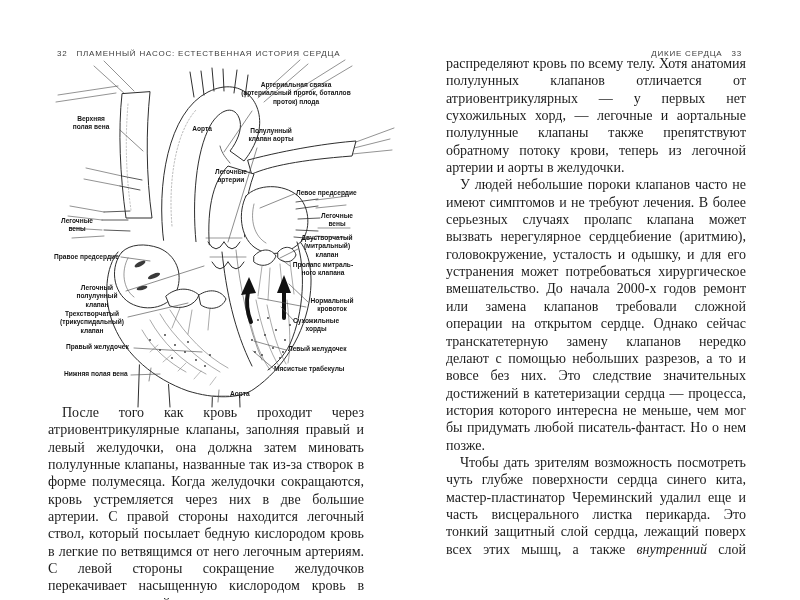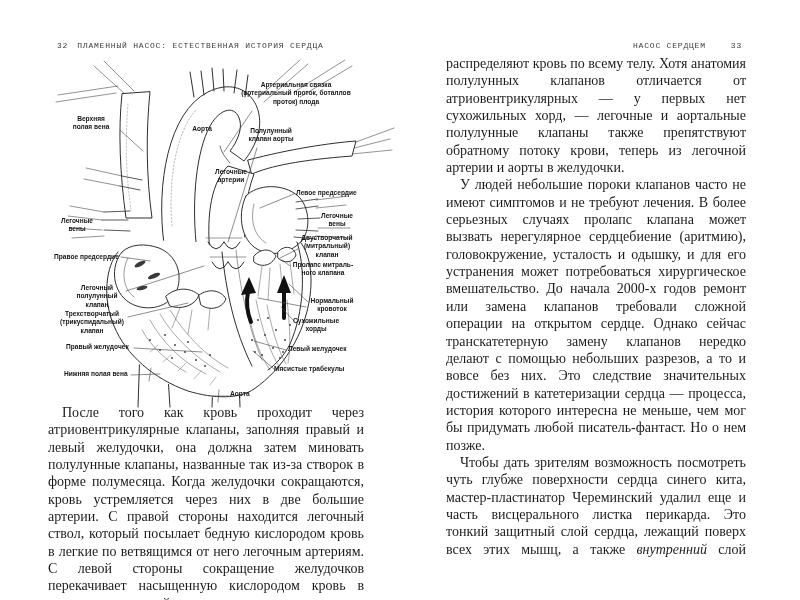--- a/index.html
+++ b/index.html
@@ -1,27 +1,27 @@
 <!DOCTYPE html>
 <html lang="ru"><head>
 <meta charset="utf-8">
 <style>
   html,body{margin:0;padding:0;background:#ffffff;}
   .spread{position:relative;width:800px;height:600px;background:#fff;overflow:hidden;
           font-family:"Liberation Serif",serif;color:#1e1e1e;}
   .page{position:absolute;top:0;height:600px;}
   .page-left{left:0;width:430px;}
   .page-right{left:430px;width:370px;}
-  .running-head{position:absolute;top:41px;font-size:8px;letter-spacing:.8px;
-                color:#3c3c3c;white-space:nowrap;font-family:Liberation Mono, monospace;}
+  .running-head{position:absolute;top:49px;font-size:8px;letter-spacing:.8px;
+                color:#3c3c3c;white-space:nowrap;font-family:Liberation Sans, sans-serif;}
   .rh-left{left:57px;}
   .rh-right{right:58px;}
   .rh-num{display:inline-block;}
   .rh-left .rh-num{margin-right:9px;}
-  .rh-right .rh-num{margin-left:25px;}
+  .rh-right .rh-num{margin-left:9px;}
   .body-text{font-size:14px;line-height:17.35px;text-align:justify;margin:0;
              color:#1c1c1c;hyphens:auto;}
   .indent{text-indent:14px;}
   .left-paragraph{position:absolute;left:48px;top:404px;width:316px;}
   .right-text{position:absolute;left:16px;top:55px;width:300px;height:505px;overflow:hidden;}
   .figure{position:absolute;left:0;top:0;width:430px;height:410px;}
   .figure svg{position:absolute;left:0;top:0;}
   .fig-label{position:absolute;font-family:"Liberation Sans",sans-serif;
              font-size:6.6px;font-weight:600;line-height:1.28;color:#161616;
              white-space:pre-line;}
@@ -236,21 +236,21 @@
       <div class="fig-label" style="left:274px;top:365px;width:76px;">Мясистые трабекулы</div>
       <div class="fig-label" style="left:230px;top:390px;width:40px;">Аорта</div>
     </div>
 
     <p class="body-text indent left-paragraph">После того как кровь проходит через атриовентрикулярные клапаны, заполняя правый и левый желудочки, она должна затем миновать полулунные клапаны, названные так из-за створок в форме полумесяца. Когда желудочки сокращаются, кровь устремляется через них в две большие артерии. С правой стороны находится легочный ствол, который посылает бедную кислородом кровь в легкие по ветвящимся от него легочным артериям. С левой стороны сокращение желудочков перекачивает насыщенную кислородом кровь в аорту, ветви которой</p>
   </div>
 
   <div class="page page-right">
 
     <div class="running-head rh-right">
-      <span>НАСОС СЕРДЦЕМ</span><span class="rh-num">33</span>
+      <span>ДИКИЕ СЕРДЦА</span><span class="rh-num">33</span>
     </div>
 
     <div class="right-text">
       <p class="body-text">распределяют кровь по всему телу. Хотя анатомия полулунных клапанов отличается от атриовентрикулярных — у первых нет сухожильных хорд, — легочные и аортальные полулунные клапаны также препятствуют обратному потоку крови, теперь из легочной артерии и аорты в желудочки.</p>
       <p class="body-text indent">У людей небольшие пороки клапанов часто не имеют симптомов и не требуют лечения. В более серьезных случаях пролапс клапана может вызвать нерегулярное сердцебиение (аритмию), головокружение, усталость и одышку, и для его устранения может потребоваться хирургическое вмешательство. До начала 2000-х годов ремонт или замена клапанов требовали сложной операции на открытом сердце. Однако сейчас транскатетерную замену клапанов нередко делают с помощью небольших разрезов, а то и вовсе без них. Это следствие значительных достижений в катетеризации сердца — процесса, история которого интересна не меньше, чем мог бы придумать любой писатель-фантаст. Но о нем позже.</p>
       <p class="body-text indent"><span>Чтобы дать зрителям возможность посмотреть чуть глубже поверхности сердца синего кита, мастер-пластинатор Череминский удалил еще и часть висцерального листка перикарда. Это тонкий защитный слой сердца, лежащий поверх всех этих мышц, а также </span><em>внутренний</em><span> слой окружающего сердца мешка — перикарда, который смазывает и смягчает сердце. Чтобы представить себе связь между сердцем и перикардом, вообразите пакет на зип-застежке, в который налили немного воды. Вдавите кулак (сердце) в бок пакета так, чтобы он обернулся вокруг. Пакет с водой — это перикард, а его часть, прижатая к вашему кулаку, — висцеральный листок перикарда. Пространство внутри пакета — полость перикарда, частично заполненная поступающей в него перикардиальной жидкостью. Чтобы завершить метафору: самая дальняя от вашего кулака часть зип-пакета — это париетальный перикард, и он прикреплен к окружающим стенкам грудной полости. Это со-</span></p>
     </div>
   </div>
 </div>
 

